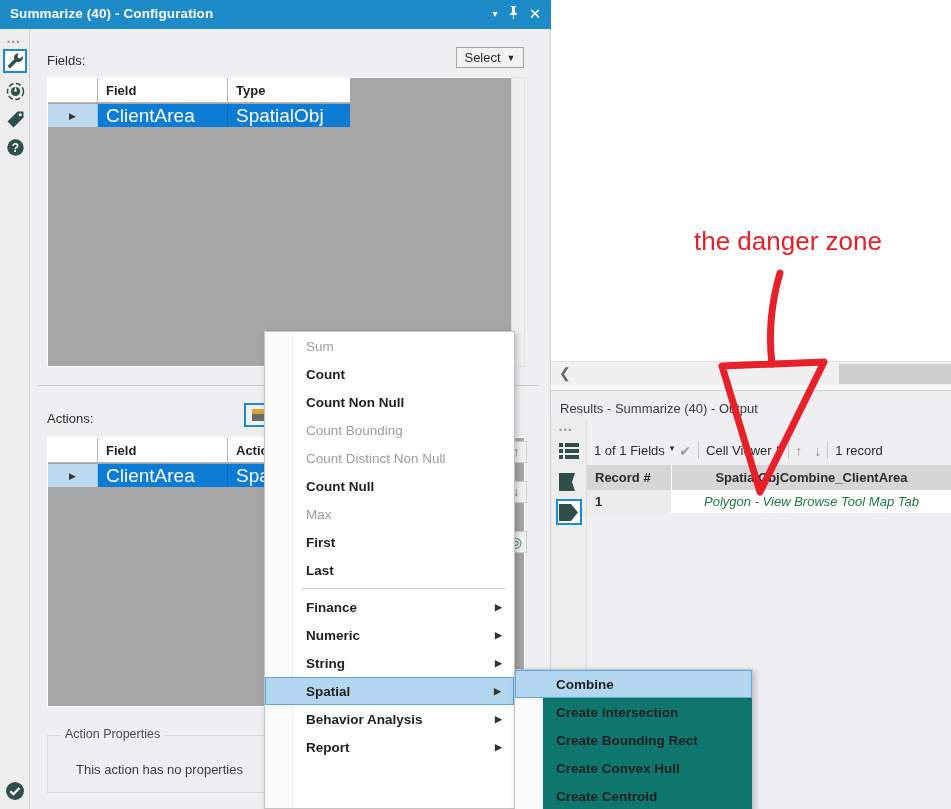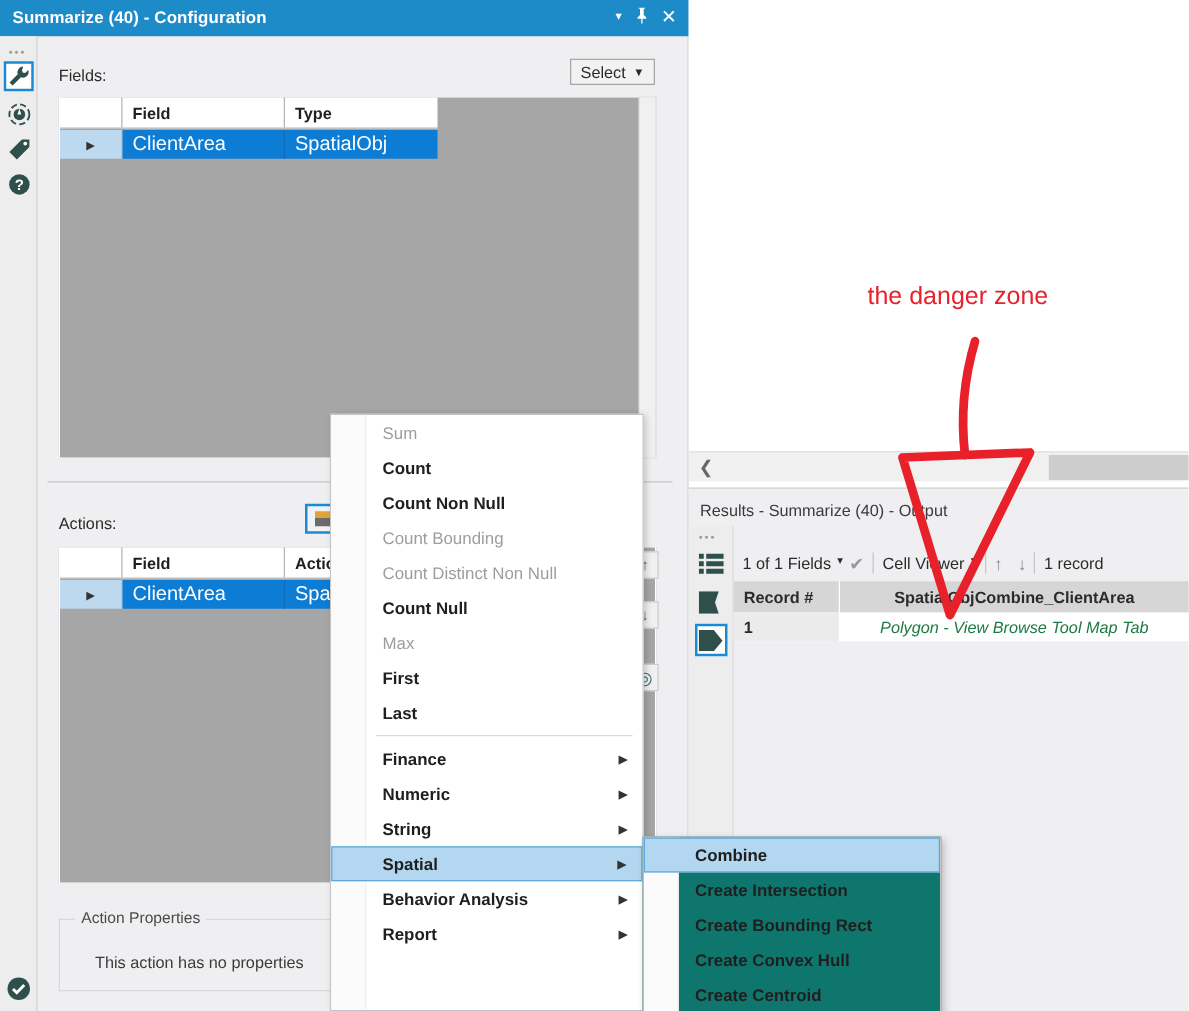--- a/index.html
+++ b/index.html
@@ -89,21 +89,21 @@
     border-right: 1px solid #b5b5b5; height: 100%;
   }
   .grid-row { position: absolute; left: 0; height: 23px; display: flex; }
   .gr-handle {
     width: 50px; background: #bcd9f0; border-right: 1px solid #9fc3e0;
     display: flex; align-items: center; justify-content: center;
     font-size: 9px; color: #333;
   }
   .gr-cell {
     display: flex; align-items: center; padding-left: 8px;
-    background: #0c7cd5; color: #ffffff; font-size: 16px;
+    background: #0c7cd5; color: #ffffff; font-size: 19px;
     border-right: 1px solid #0a6cba;
   }
 
   #divider {
     position: absolute; left: 38px; top: 385px; width: 500px;
     border-top: 1px solid #c8c8c8;
   }
 
   
   #actions-label { position: absolute; left: 47px; top: 411px; font-size: 13px; }
@@ -252,21 +252,21 @@
   }
   #sub-gutter {
     position: absolute; left: 0; top: 0; width: 28px; height: 100%;
     background: #fbfbfb; border-right: 1px solid #f0f0f0;
   }
 
   
   #annot { position: absolute; left: 0; top: 0; width: 951px; height: 809px; z-index: 60; pointer-events: none; }
   #annot-text {
     position: absolute; left: 694px; top: 226px;
-    color: #e8202a; font-size: 20px; white-space: nowrap;
+    color: #e8202a; font-size: 26px; white-space: nowrap;
   }
 </style>
 </head>
 <body>
 
 <div id="root">
 
   <div id="config-panel">
 
     <div id="titlebar">

